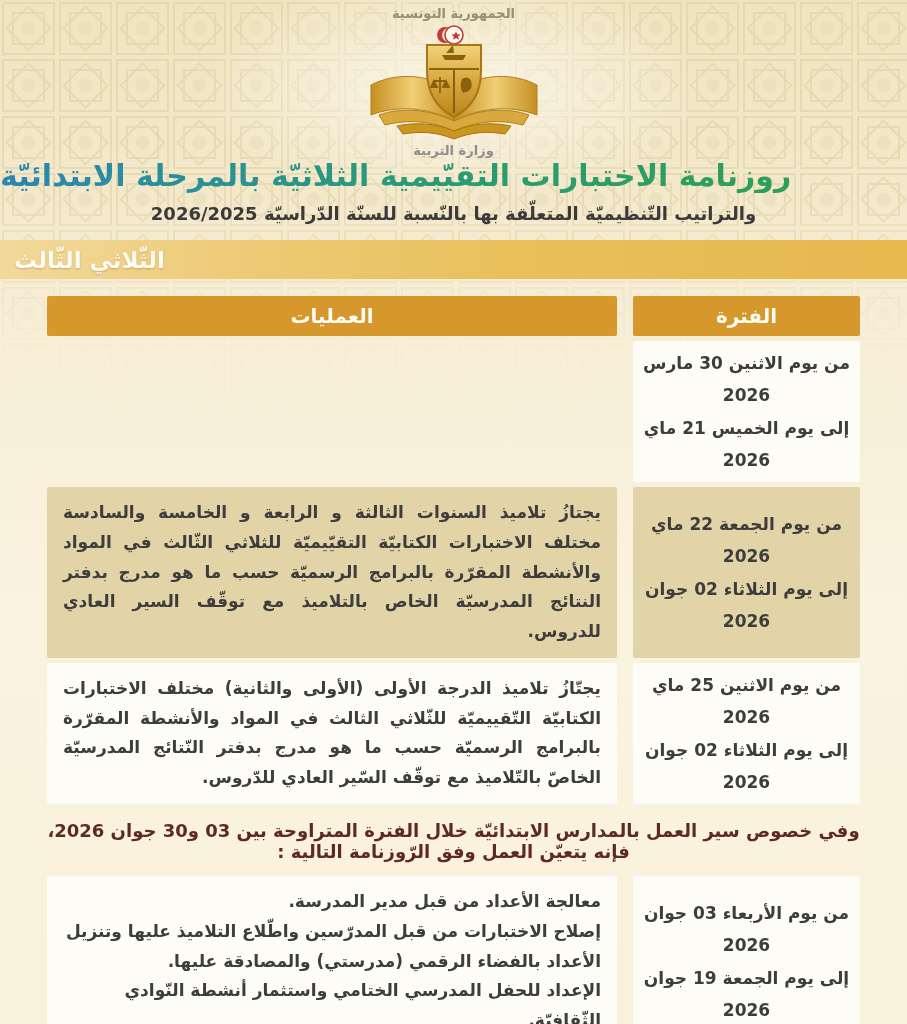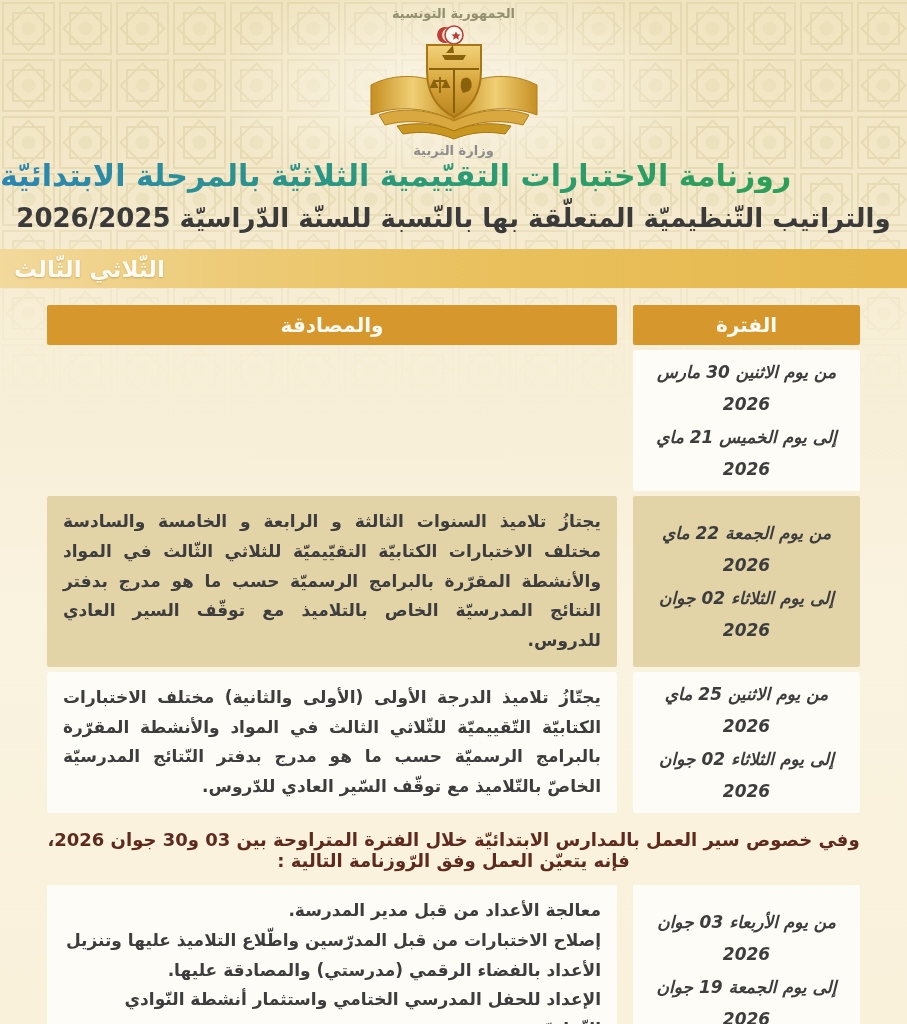--- a/index.html
+++ b/index.html
@@ -31,21 +31,21 @@
   .logo-ministry { font-size:13px; font-weight:bold; color:#8d8d8d; margin-top:2px; }
 
   
   .title1 {
     text-align:left;
     font-size:30px; font-weight:bold;
     background:linear-gradient(to left,#2fa14e 0%,#2a9a78 55%,#2b86b4 100%);
     -webkit-background-clip:text; background-clip:text;
     -webkit-text-fill-color:transparent; color:transparent;
   }
-  .title2 { margin-top:10px; text-align:center; font-size:26px; font-weight:bold; color:#3a3a3a; }
+  .title2 { margin-top:10px; text-align:center; font-size:18px; font-weight:bold; color:#3a3a3a; }
 
   
   .banner {
     margin-top:16px; height:39px; width:100%;
     background:linear-gradient(to left,#e6b84e 0%,#e9c05c 45%,#edcb78 75%,#f2d99c 100%);
     display:flex; align-items:center;margin-left:40px;
   }
   .banner span {
     margin-right:auto; margin-left:14px;
     color:#fdfbf3; font-size:23px; font-weight:bold;
@@ -68,21 +68,21 @@
   }
   .white { background:#fdfcf7; }
   .tan { background:#e3d4a8; }
   .ops-cell {
     padding:11px 16px; font-size:17px; font-weight:bold; color:#3d3d3d;
     line-height:1.75; text-align:justify;
   }
   .period-cell {
     display:flex; flex-direction:column; justify-content:center; align-items:center;
     font-size:17px; font-weight:bold; color:#3d3d3d; line-height:1.9;
-    padding:6px 8px; text-align:center;font-style:italic;
+    padding:6px 8px; text-align:center;
   }
   .note {
     margin:16px 0 14px; text-align:center;
     font-size:18px; font-weight:bold; color:#5f2a1e;
   }
   .ops-lines div { text-align:right; }
 </style>
 </head>
 <body>
 
@@ -146,21 +146,21 @@
   <h2 class="title2">والتراتيب التّنظيميّة المتعلّقة بها بالنّسبة للسنّة الدّراسيّة 2026/2025</h2>
 
   <div class="banner">
     <span>الثّلاثي الثّالث</span>
   </div>
 
   <div class="tables">
 
     <div class="trow thead">
       <div class="cell period-col hcell">الفترة</div>
-      <div class="cell ops-col hcell">والمصادقة</div>
+      <div class="cell ops-col hcell">العمليات</div>
     </div>
 
     <div class="trow">
       <div class="cell period-col period-cell white">
         <div>من يوم الاثنين 30 مارس 2026</div>
         <div>إلى يوم الخميس 21 ماي 2026</div>
       </div>
     </div>
 
     <div class="trow">

